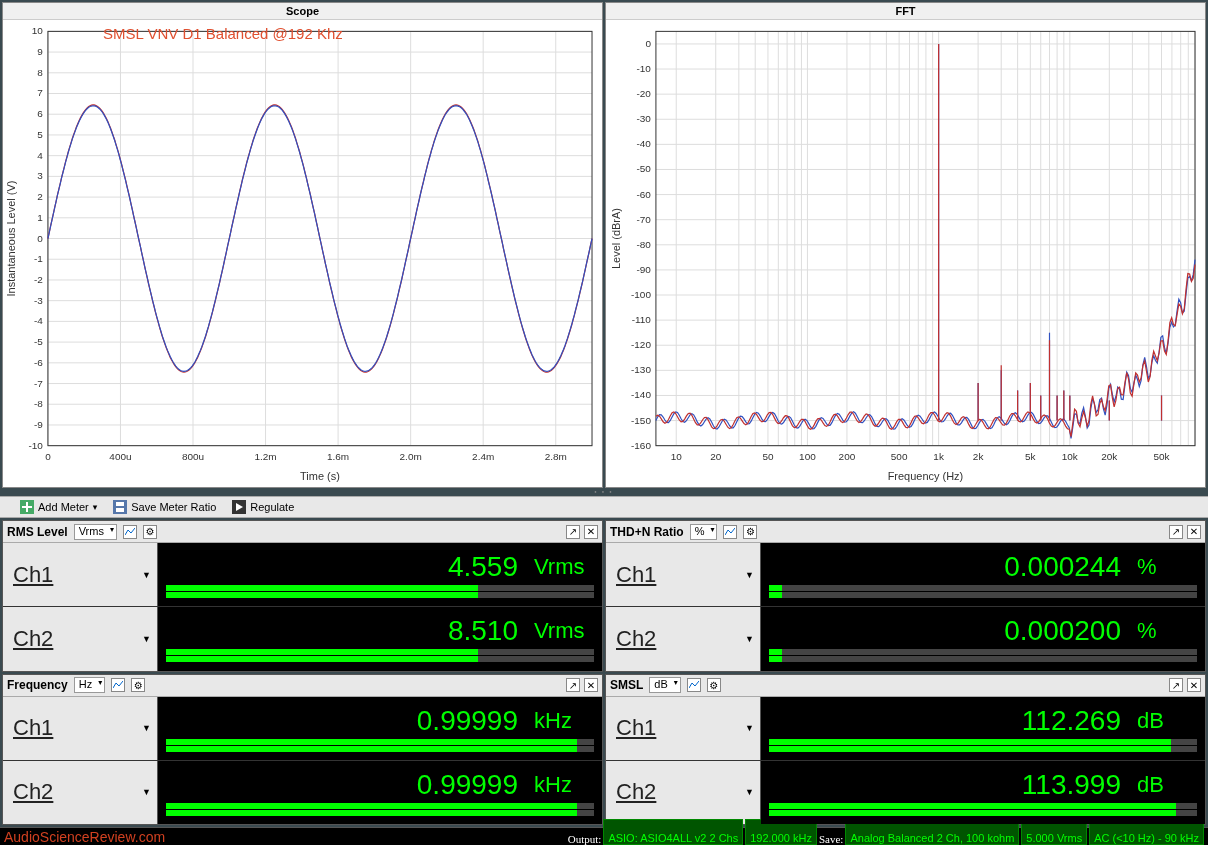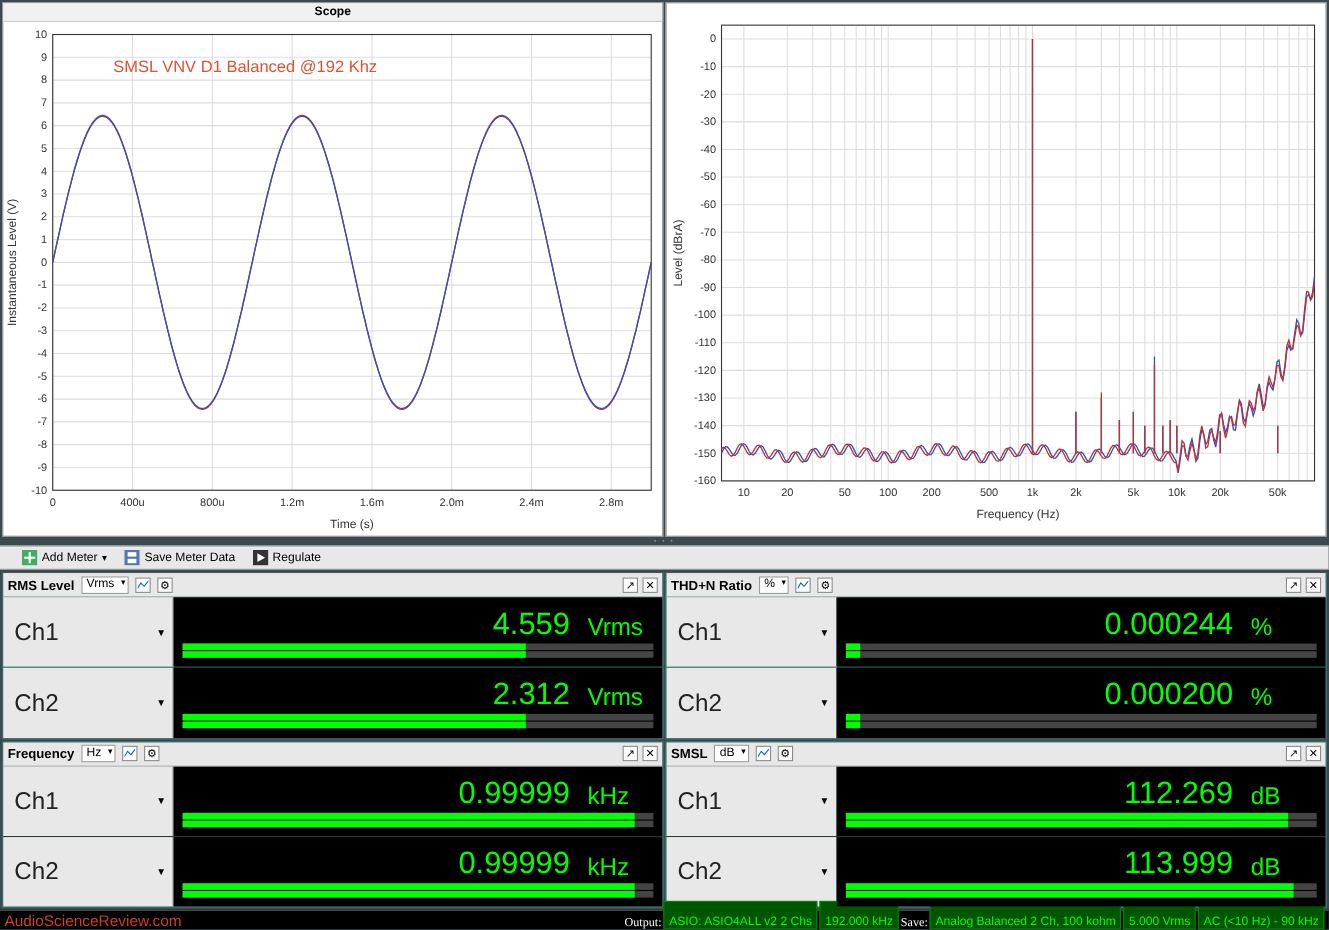--- a/index.html
+++ b/index.html
@@ -9,35 +9,35 @@
   .chart-panel { flex: 1; background: #fff; border: 1px solid #888; display: flex; flex-direction: column; position: relative; }
   .chart-title { text-align: center; font-size: 11px; padding: 2px; background: #f0f0f0; border-bottom: 1px solid #ccc; font-weight: bold; }
   .chart-body { flex: 1; position: relative; }
   .chart-body svg { width: 100%; height: 100%; display: block; }
   .annotation { position: absolute; color: #e05030; font-size: 15px; font-weight: 400; }
   .toolbar { background: #e8e8e8; border-top: 1px solid #aaa; border-bottom: 1px solid #aaa; padding: 2px 16px; display: flex; gap: 8px; align-items: center; height: 22px; }
   .tb-btn { display: flex; align-items: center; gap: 4px; font-size: 11px; cursor: pointer; padding: 0 4px; }
   .tb-icon { width: 14px; height: 14px; display: inline-flex; align-items: center; justify-content: center; }
   .tb-dd { font-size: 9px; }
   .meters-grid { display: grid; grid-template-columns: 1fr 1fr; grid-template-rows: 1fr 1fr; gap: 2px; padding: 2px; flex: 1; background: #3a4a50; }
-  .meter-panel { background: #14b8a6; border: 1px solid #555; display: flex; flex-direction: column; }
+  .meter-panel { background: #15803d; border: 1px solid #555; display: flex; flex-direction: column; }
   .meter-header { background: #e8e8e8; border-bottom: 1px solid #aaa; padding: 2px 4px; display: flex; align-items: center; gap: 6px; height: 22px; }
   .meter-name { font-weight: bold; font-size: 12px; }
   .meter-unit-select { font-size: 11px; background: #fff; border: 1px solid #999; padding: 0 12px 0 4px; height: 16px; position: relative; cursor: pointer; }
   .meter-unit-select::after { content: "▾"; position: absolute; right: 2px; font-size: 8px; }
   .hdr-icon { width: 14px; height: 14px; border: 1px solid #888; background: #fff; cursor: pointer; display: inline-flex; align-items: center; justify-content: center; font-size: 10px; }
   .hdr-right { margin-left: auto; display: flex; gap: 4px; }
   .meter-body { flex: 1; display: flex; flex-direction: column; }
   .meter-row { flex: 1; display: flex; align-items: stretch; border-bottom: 1px solid #333; }
   .meter-row:last-child { border-bottom: none; }
   .ch-label-box { width: 155px; background: #e8e8e8; display: flex; align-items: center; justify-content: space-between; padding: 0 6px 0 10px; border-right: 1px solid #555; }
-  .ch-label { font-size: 22px; font-weight: 300; color: #222; }
+  .ch-label { font-size: 22px; font-weight: 300; color: #222; text-decoration: underline; }
   .ch-dd { font-size: 9px; cursor: pointer; }
   .meter-display { flex: 1; background: #000; display: flex; flex-direction: column; justify-content: center; padding: 2px 8px; position: relative; }
-  .meter-val-line { display: flex; justify-content: flex-end; align-items: flex-end; gap: 16px; }
+  .meter-val-line { display: flex; justify-content: flex-end; align-items: center; gap: 16px; }
   .meter-value { font-size: 28px; color: #00ff00; font-weight: 300; font-family: "Segoe UI", Arial; }
   .meter-unit-lbl { font-size: 22px; color: #00ff00; font-weight: 300; min-width: 60px; text-align: left; }
   .bars { display: flex; flex-direction: column; gap: 1px; margin-top: 2px; }
   .bar-track { height: 6px; background: #444; position: relative; }
   .bar-fill { height: 100%; background: #00ff00; }
   .statusbar { background: #000; border-top: 1px solid #555; height: 18px; display: flex; align-items: flex-end; padding: 0 4px; gap: 2px; font-size: 11px; }
   .watermark { color: #d04020; font-size: 14px; font-weight: 400; }
   .status-label { color: #fff; font-family: Liberation Serif, serif; }
   .status-chip { background: #005500; color: #00ff00; padding: 12px 4px; border: 1px solid #008800; height: 14px; line-height: 12px; }
   .grid-line { stroke: #ddd; stroke-width: 1; }
@@ -51,21 +51,21 @@
 </head>
 <body>
 
 <div class="app">
 
   <div class="charts-row">
 
     <div class="chart-panel">
       <div class="chart-title">Scope</div>
       <div class="chart-body">
-        <div class="annotation" style="top:32px; left:100px;">SMSL VNV D1 Balanced @192 Khz</div>
+        <div class="annotation" style="top:5px; left:100px;">SMSL VNV D1 Balanced @192 Khz</div>
         <svg viewBox="0 0 600 465">
           <g id="scope-g">
               <line class="grid-line" x1="45" y1="425" x2="590" y2="425"></line>
               <text class="tick-label" x="40" y="428" text-anchor="end">-10</text>
               <line class="grid-line" x1="45" y1="404.25" x2="590" y2="404.25"></line>
               <text class="tick-label" x="40" y="407.25" text-anchor="end">-9</text>
               <line class="grid-line" x1="45" y1="383.5" x2="590" y2="383.5"></line>
               <text class="tick-label" x="40" y="386.5" text-anchor="end">-8</text>
               <line class="grid-line" x1="45" y1="362.75" x2="590" y2="362.75"></line>
               <text class="tick-label" x="40" y="365.75" text-anchor="end">-7</text>
@@ -123,20 +123,21 @@
               <path class="trace-red" d="M45.0,217.5 46.4,211.2 47.7,204.9 49.1,198.6 50.5,192.4 51.8,186.3 53.2,180.2 54.5,174.1 55.9,168.2 57.3,162.4 58.6,156.7 60.0,151.2 61.4,145.8 62.7,140.5 64.1,135.5 65.4,130.6 66.8,125.9 68.2,121.4 69.5,117.1 70.9,113.0 72.3,109.2 73.6,105.6 75.0,102.3 76.3,99.2 77.7,96.4 79.1,93.9 80.4,91.6 81.8,89.6 83.2,87.9 84.5,86.4 85.9,85.3 87.2,84.5 88.6,83.9 90.0,83.7 91.3,83.7 92.7,84.1 94.0,84.7 95.4,85.7 96.8,86.9 98.1,88.4 99.5,90.2 100.9,92.3 102.2,94.7 103.6,97.3 105.0,100.2 106.3,103.4 107.7,106.8 109.0,110.5 110.4,114.4 111.8,118.5 113.1,122.9 114.5,127.4 115.9,132.2 117.2,137.1 118.6,142.3 119.9,147.6 121.3,153.0 122.7,158.6 124.0,164.3 125.4,170.2 126.8,176.1 128.1,182.2 129.5,188.3 130.8,194.5 132.2,200.7 133.6,207.0 134.9,213.3 136.3,219.6 137.7,225.9 139.0,232.2 140.4,238.4 141.7,244.6 143.1,250.8 144.5,256.9 145.8,262.8 147.2,268.7 148.6,274.5 149.9,280.1 151.3,285.6 152.6,291.0 154.0,296.2 155.4,301.2 156.7,306.0 158.1,310.6 159.4,315.1 160.8,319.3 162.2,323.3 163.5,327.0 164.9,330.5 166.3,333.8 167.6,336.8 169.0,339.5 170.4,341.9 171.7,344.1 173.1,346.0 174.4,347.6 175.8,349.0 177.2,350.0 178.5,350.7 179.9,351.2 181.3,351.3 182.6,351.2 184.0,350.7 185.3,350.0 186.7,349.0 188.1,347.6 189.4,346.0 190.8,344.1 192.2,341.9 193.5,339.5 194.9,336.8 196.2,333.8 197.6,330.5 199.0,327.0 200.3,323.3 201.7,319.3 203.1,315.1 204.4,310.6 205.8,306.0 207.1,301.2 208.5,296.2 209.9,291.0 211.2,285.6 212.6,280.1 213.9,274.5 215.3,268.7 216.7,262.8 218.0,256.9 219.4,250.8 220.8,244.6 222.1,238.4 223.5,232.2 224.8,225.9 226.2,219.6 227.6,213.3 228.9,207.0 230.3,200.7 231.7,194.5 233.0,188.3 234.4,182.2 235.8,176.1 237.1,170.2 238.5,164.3 239.8,158.6 241.2,153.0 242.6,147.6 243.9,142.3 245.3,137.1 246.7,132.2 248.0,127.4 249.4,122.9 250.7,118.5 252.1,114.4 253.5,110.5 254.8,106.8 256.2,103.4 257.6,100.2 258.9,97.3 260.3,94.7 261.6,92.3 263.0,90.2 264.4,88.4 265.7,86.9 267.1,85.7 268.4,84.7 269.8,84.1 271.2,83.7 272.5,83.7 273.9,83.9 275.3,84.5 276.6,85.3 278.0,86.4 279.4,87.9 280.7,89.6 282.1,91.6 283.4,93.9 284.8,96.4 286.2,99.2 287.5,102.3 288.9,105.6 290.3,109.2 291.6,113.0 293.0,117.1 294.3,121.4 295.7,125.9 297.1,130.6 298.4,135.5 299.8,140.5 301.2,145.8 302.5,151.2 303.9,156.7 305.2,162.4 306.6,168.2 308.0,174.1 309.3,180.2 310.7,186.3 312.1,192.4 313.4,198.6 314.8,204.9 316.1,211.2 317.5,217.5 318.9,223.8 320.2,230.1 321.6,236.4 322.9,242.6 324.3,248.7 325.7,254.8 327.0,260.9 328.4,266.8 329.8,272.6 331.1,278.3 332.5,283.8 333.9,289.2 335.2,294.5 336.6,299.5 337.9,304.4 339.3,309.1 340.7,313.6 342.0,317.9 343.4,322.0 344.7,325.8 346.1,329.4 347.5,332.7 348.8,335.8 350.2,338.6 351.6,341.1 352.9,343.4 354.3,345.4 355.7,347.1 357.0,348.6 358.4,349.7 359.7,350.5 361.1,351.1 362.5,351.3 363.8,351.3 365.2,350.9 366.6,350.3 367.9,349.3 369.3,348.1 370.6,346.6 372.0,344.8 373.4,342.7 374.7,340.3 376.1,337.7 377.4,334.8 378.8,331.6 380.2,328.2 381.5,324.5 382.9,320.6 384.3,316.5 385.6,312.1 387.0,307.6 388.4,302.8 389.7,297.9 391.1,292.7 392.4,287.4 393.8,282.0 395.2,276.4 396.5,270.7 397.9,264.8 399.3,258.9 400.6,252.8 402.0,246.7 403.3,240.5 404.7,234.3 406.1,228.0 407.4,221.7 408.8,215.4 410.2,209.1 411.5,202.8 412.9,196.6 414.2,190.4 415.6,184.2 417.0,178.1 418.3,172.2 419.7,166.3 421.1,160.5 422.4,154.9 423.8,149.4 425.1,144.0 426.5,138.8 427.9,133.8 429.2,129.0 430.6,124.4 431.9,119.9 433.3,115.7 434.7,111.7 436.0,108.0 437.4,104.5 438.8,101.2 440.1,98.2 441.5,95.5 442.8,93.1 444.2,90.9 445.6,89.0 446.9,87.4 448.3,86.0 449.7,85.0 451.0,84.3 452.4,83.8 453.8,83.7 455.1,83.8 456.5,84.3 457.8,85.0 459.2,86.0 460.6,87.4 461.9,89.0 463.3,90.9 464.7,93.1 466.0,95.5 467.4,98.2 468.7,101.2 470.1,104.5 471.5,108.0 472.8,111.7 474.2,115.7 475.6,119.9 476.9,124.4 478.3,129.0 479.6,133.8 481.0,138.8 482.4,144.0 483.7,149.4 485.1,154.9 486.4,160.5 487.8,166.3 489.2,172.2 490.5,178.1 491.9,184.2 493.3,190.4 494.6,196.6 496.0,202.8 497.3,209.1 498.7,215.4 500.1,221.7 501.4,228.0 502.8,234.3 504.2,240.5 505.5,246.7 506.9,252.8 508.3,258.9 509.6,264.8 511.0,270.7 512.3,276.4 513.7,282.0 515.1,287.4 516.4,292.7 517.8,297.9 519.1,302.8 520.5,307.6 521.9,312.1 523.2,316.5 524.6,320.6 526.0,324.5 527.3,328.2 528.7,331.6 530.0,334.8 531.4,337.7 532.8,340.3 534.1,342.7 535.5,344.8 536.9,346.6 538.2,348.1 539.6,349.3 541.0,350.3 542.3,350.9 543.7,351.3 545.0,351.3 546.4,351.1 547.8,350.5 549.1,349.7 550.5,348.6 551.9,347.1 553.2,345.4 554.6,343.4 555.9,341.1 557.3,338.6 558.7,335.8 560.0,332.7 561.4,329.4 562.8,325.8 564.1,322.0 565.5,317.9 566.8,313.6 568.2,309.1 569.6,304.4 570.9,299.5 572.3,294.5 573.6,289.2 575.0,283.8 576.4,278.3 577.7,272.6 579.1,266.8 580.5,260.9 581.8,254.8 583.2,248.7 584.5,242.6 585.9,236.4 587.3,230.1 588.6,223.8 590.0,217.5 "></path>
               <path class="trace-blue" d="M45.0,217.5 46.4,211.2 47.7,205.0 49.1,198.8 50.5,192.6 51.8,186.5 53.2,180.4 54.5,174.4 55.9,168.5 57.3,162.8 58.6,157.1 60.0,151.6 61.4,146.2 62.7,141.0 64.1,136.0 65.4,131.1 66.8,126.5 68.2,122.0 69.5,117.7 70.9,113.7 72.3,109.9 73.6,106.3 75.0,103.0 76.3,100.0 77.7,97.2 79.1,94.6 80.4,92.4 81.8,90.4 83.2,88.7 84.5,87.3 85.9,86.1 87.2,85.3 88.6,84.8 90.0,84.5 91.3,84.6 92.7,84.9 94.0,85.5 95.4,86.5 96.8,87.7 98.1,89.2 99.5,91.0 100.9,93.1 102.2,95.4 103.6,98.1 105.0,100.9 106.3,104.1 107.7,107.5 109.0,111.1 110.4,115.0 111.8,119.1 113.1,123.4 114.5,128.0 115.9,132.7 117.2,137.6 118.6,142.7 119.9,148.0 121.3,153.4 122.7,159.0 124.0,164.7 125.4,170.5 126.8,176.4 128.1,182.4 129.5,188.5 130.8,194.6 132.2,200.8 133.6,207.1 134.9,213.3 136.3,219.6 137.7,225.9 139.0,232.1 140.4,238.3 141.7,244.5 143.1,250.6 144.5,256.6 145.8,262.6 147.2,268.4 148.6,274.1 149.9,279.7 151.3,285.2 152.6,290.5 154.0,295.7 155.4,300.7 156.7,305.5 158.1,310.1 159.4,314.5 160.8,318.6 162.2,322.6 163.5,326.3 164.9,329.8 166.3,333.0 167.6,336.0 169.0,338.7 170.4,341.2 171.7,343.3 173.1,345.2 174.4,346.8 175.8,348.2 177.2,349.2 178.5,349.9 179.9,350.4 181.3,350.5 182.6,350.4 184.0,349.9 185.3,349.2 186.7,348.2 188.1,346.8 189.4,345.2 190.8,343.3 192.2,341.2 193.5,338.7 194.9,336.0 196.2,333.0 197.6,329.8 199.0,326.3 200.3,322.6 201.7,318.6 203.1,314.5 204.4,310.1 205.8,305.5 207.1,300.7 208.5,295.7 209.9,290.5 211.2,285.2 212.6,279.7 213.9,274.1 215.3,268.4 216.7,262.6 218.0,256.6 219.4,250.6 220.8,244.5 222.1,238.3 223.5,232.1 224.8,225.9 226.2,219.6 227.6,213.3 228.9,207.1 230.3,200.8 231.7,194.6 233.0,188.5 234.4,182.4 235.8,176.4 237.1,170.5 238.5,164.7 239.8,159.0 241.2,153.4 242.6,148.0 243.9,142.7 245.3,137.6 246.7,132.7 248.0,128.0 249.4,123.4 250.7,119.1 252.1,115.0 253.5,111.1 254.8,107.5 256.2,104.1 257.6,100.9 258.9,98.1 260.3,95.4 261.6,93.1 263.0,91.0 264.4,89.2 265.7,87.7 267.1,86.5 268.4,85.5 269.8,84.9 271.2,84.6 272.5,84.5 273.9,84.8 275.3,85.3 276.6,86.1 278.0,87.3 279.4,88.7 280.7,90.4 282.1,92.4 283.4,94.6 284.8,97.2 286.2,100.0 287.5,103.0 288.9,106.3 290.3,109.9 291.6,113.7 293.0,117.7 294.3,122.0 295.7,126.5 297.1,131.1 298.4,136.0 299.8,141.0 301.2,146.2 302.5,151.6 303.9,157.1 305.2,162.8 306.6,168.5 308.0,174.4 309.3,180.4 310.7,186.5 312.1,192.6 313.4,198.8 314.8,205.0 316.1,211.2 317.5,217.5 318.9,223.8 320.2,230.0 321.6,236.2 322.9,242.4 324.3,248.5 325.7,254.6 327.0,260.6 328.4,266.5 329.8,272.2 331.1,277.9 332.5,283.4 333.9,288.8 335.2,294.0 336.6,299.0 337.9,303.9 339.3,308.5 340.7,313.0 342.0,317.3 343.4,321.3 344.7,325.1 346.1,328.7 347.5,332.0 348.8,335.0 350.2,337.8 351.6,340.4 352.9,342.6 354.3,344.6 355.7,346.3 357.0,347.7 358.4,348.9 359.7,349.7 361.1,350.2 362.5,350.5 363.8,350.4 365.2,350.1 366.6,349.5 367.9,348.5 369.3,347.3 370.6,345.8 372.0,344.0 373.4,341.9 374.7,339.6 376.1,336.9 377.4,334.1 378.8,330.9 380.2,327.5 381.5,323.9 382.9,320.0 384.3,315.9 385.6,311.6 387.0,307.0 388.4,302.3 389.7,297.4 391.1,292.3 392.4,287.0 393.8,281.6 395.2,276.0 396.5,270.3 397.9,264.5 399.3,258.6 400.6,252.6 402.0,246.5 403.3,240.4 404.7,234.2 406.1,227.9 407.4,221.7 408.8,215.4 410.2,209.1 411.5,202.9 412.9,196.7 414.2,190.5 415.6,184.4 417.0,178.4 418.3,172.4 419.7,166.6 421.1,160.9 422.4,155.3 423.8,149.8 425.1,144.5 426.5,139.3 427.9,134.3 429.2,129.5 430.6,124.9 431.9,120.5 433.3,116.4 434.7,112.4 436.0,108.7 437.4,105.2 438.8,102.0 440.1,99.0 441.5,96.3 442.8,93.8 444.2,91.7 445.6,89.8 446.9,88.2 448.3,86.8 449.7,85.8 451.0,85.1 452.4,84.6 453.8,84.5 455.1,84.6 456.5,85.1 457.8,85.8 459.2,86.8 460.6,88.2 461.9,89.8 463.3,91.7 464.7,93.8 466.0,96.3 467.4,99.0 468.7,102.0 470.1,105.2 471.5,108.7 472.8,112.4 474.2,116.4 475.6,120.5 476.9,124.9 478.3,129.5 479.6,134.3 481.0,139.3 482.4,144.5 483.7,149.8 485.1,155.3 486.4,160.9 487.8,166.6 489.2,172.4 490.5,178.4 491.9,184.4 493.3,190.5 494.6,196.7 496.0,202.9 497.3,209.1 498.7,215.4 500.1,221.7 501.4,227.9 502.8,234.2 504.2,240.4 505.5,246.5 506.9,252.6 508.3,258.6 509.6,264.5 511.0,270.3 512.3,276.0 513.7,281.6 515.1,287.0 516.4,292.3 517.8,297.4 519.1,302.3 520.5,307.0 521.9,311.6 523.2,315.9 524.6,320.0 526.0,323.9 527.3,327.5 528.7,330.9 530.0,334.1 531.4,336.9 532.8,339.6 534.1,341.9 535.5,344.0 536.9,345.8 538.2,347.3 539.6,348.5 541.0,349.5 542.3,350.1 543.7,350.4 545.0,350.5 546.4,350.2 547.8,349.7 549.1,348.9 550.5,347.7 551.9,346.3 553.2,344.6 554.6,342.6 555.9,340.4 557.3,337.8 558.7,335.0 560.0,332.0 561.4,328.7 562.8,325.1 564.1,321.3 565.5,317.3 566.8,313.0 568.2,308.5 569.6,303.9 570.9,299.0 572.3,294.0 573.6,288.8 575.0,283.4 576.4,277.9 577.7,272.2 579.1,266.5 580.5,260.6 581.8,254.6 583.2,248.5 584.5,242.4 585.9,236.2 587.3,230.0 588.6,223.8 590.0,217.5 "></path>
               <text class="axis-label" x="317.5" y="459" text-anchor="middle">Time (s)</text>
               <text class="axis-label" x="12" y="217.5" text-anchor="middle" transform="rotate(-90 12 217.5)">Instantaneous Level (V)</text>
             </g>
         </svg>
       </div>
     </div>
 
     <div class="chart-panel">
+      <div class="chart-title">FFT</div>
       <div class="chart-body">
         <svg viewBox="0 0 600 465">
           <g id="fft-g">
               <line class="grid-line" x1="50" y1="425" x2="590" y2="425"></line>
               <text class="tick-label" x="45" y="428" text-anchor="end">-160</text>
               <line class="grid-line" x1="50" y1="399.8484848484849" x2="590" y2="399.8484848484849"></line>
               <text class="tick-label" x="45" y="402.8484848484849" text-anchor="end">-150</text>
               <line class="grid-line" x1="50" y1="374.6969696969697" x2="590" y2="374.6969696969697"></line>
               <text class="tick-label" x="45" y="377.6969696969697" text-anchor="end">-140</text>
               <line class="grid-line" x1="50" y1="349.5454545454545" x2="590" y2="349.5454545454545"></line>
@@ -266,21 +267,21 @@
       <span class="tb-dd">▾</span>
     </div>
     <div class="tb-btn">
       <span class="tb-icon">
         <svg width="14" height="14">
             <rect width="14" height="14" fill="#57a"></rect>
             <rect x="3" y="2" width="8" height="4" fill="#fff"></rect>
             <rect x="3" y="8" width="8" height="4" fill="#fff"></rect>
           </svg>
       </span>
-      <span>Save Meter Data</span>
+      <span>Save Meter Ratio</span>
     </div>
     <div class="tb-btn">
       <span class="tb-icon">
         <svg width="14" height="14">
             <rect width="14" height="14" fill="#333"></rect>
             <polygon points="4,3 11,7 4,11" fill="#fff"></polygon>
           </svg>
       </span>
       <span>Regulate</span>
     </div>
@@ -324,21 +325,21 @@
             </div>
           </div>
         </div>
         <div class="meter-row">
           <div class="ch-label-box">
             <span class="ch-label">Ch2</span>
             <span class="ch-dd">▼</span>
           </div>
           <div class="meter-display">
             <div class="meter-val-line">
-              <span class="meter-value">2.312</span>
+              <span class="meter-value">8.510</span>
               <span class="meter-unit-lbl">Vrms</span>
             </div>
             <div class="bars">
               <div class="bar-track">
                   <div class="bar-fill" style="width:73%"></div>
                 </div>
               <div class="bar-track">
                   <div class="bar-fill" style="width:73%"></div>
                 </div>
             </div>

